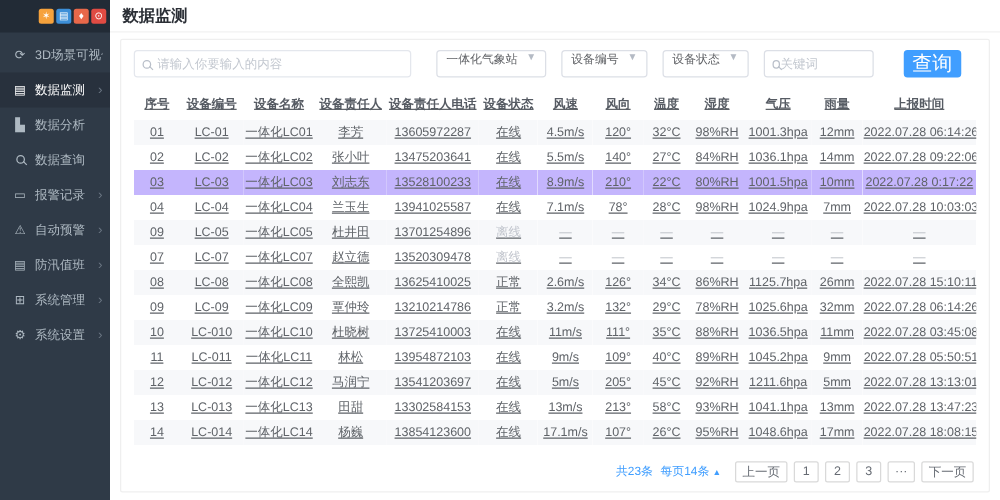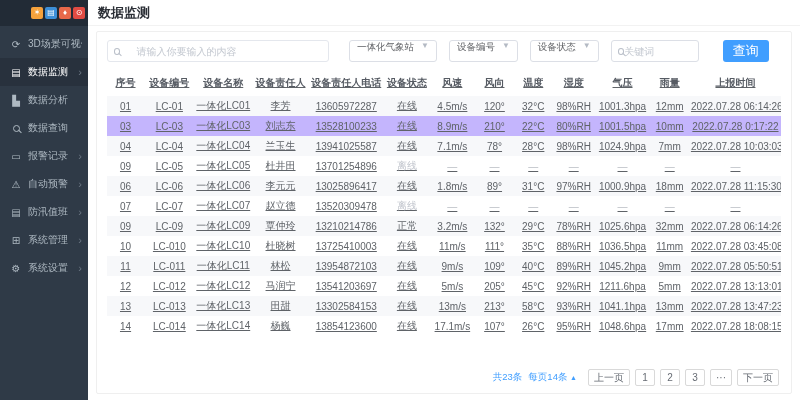--- a/index.html
+++ b/index.html
@@ -24,28 +24,28 @@
   .mag.gray { border-color:#b9bfc9; } .mag.gray::after { background:#b9bfc9; }
 
   
   .main { flex:1; display:flex; flex-direction:column; background:#fff; min-width:0; }
   .topbar { height:26px; display:flex; align-items:center; padding-left:10px; border-bottom:1px solid #f2f2f2; }
   .page-title { font-size:13px; font-weight:bold; color:#2b2f36; }
   .card { flex:1; margin:5px 8px 6px 8px; border:1px solid #efefef; border-radius:2px; display:flex; flex-direction:column; min-height:0; }
 
   
   .filters { display:flex; align-items:center; gap:12px; padding:8px 10px 6px 10px; }
-  .search-wide { width:222px; height:22px; border:1px solid #e4e7ed; border-radius:3px; display:flex; align-items:center; gap:16px; padding:0 6px; }
+  .search-wide { width:222px; height:22px; border:1px solid #e4e7ed; border-radius:3px; display:flex; align-items:center; gap:5px; padding:0 6px; }
   .search-wide input, .kw input { border:none; outline:none; font-size:10px; color:#606266; width:100%; background:transparent; }
   .search-wide input::placeholder, .kw input::placeholder { color:#c3c8d0; }
   .dd { height:22px; border:1px solid #dcdfe6; border-radius:3px; display:flex; align-items:flex-start; gap:7px; padding:0 7px; font-size:9.5px; color:#606266; cursor:pointer; white-space:nowrap; }
   .dd .caret { color:#b4bac4; font-size:8px; }
   .dd1 { margin-left:8px; }
   .kw { width:88px; height:22px; border:1px solid #dcdfe6; border-radius:3px; display:flex; align-items:center; gap:0; padding:0 6px; }
-  .btn-query { width:46px; height:22px; background:#409eff; color:#fff; border:none; border-radius:3px; font-size:13px; cursor:pointer; margin-left:12px; }
+  .btn-query { width:46px; height:22px; background:#409eff; color:#fff; border:none; border-radius:3px; font-size:16px; cursor:pointer; margin-left:12px; }
 
   
   .tbl-wrap { flex:1; padding:2px 10px 0 10px; min-height:0; }
   table { width:100%; border-collapse:collapse; table-layout:fixed; font-size:10px;text-decoration:underline; }
   th { font-weight:bold; color:#565b63; padding:6px 1px; text-align:center; white-space:nowrap; }
   td { padding:0 1px; height:20px; text-align:center; color:#5f6368; white-space:nowrap; overflow:hidden; }
   tbody tr { cursor:pointer; }
   tbody tr:nth-child(odd) td { background:#f7f8fa; }
   tbody tr.hl td { background:#c4b5fd; }
   td.dash { color:#b9bdc4; }
@@ -195,20 +195,35 @@
                 <td>13605972287</td>
                 <td>在线</td>
                 <td>4.5m/s</td>
                 <td>120°</td>
                 <td>32°C</td>
                 <td>98%RH</td>
                 <td>1001.3hpa</td>
                 <td>12mm</td>
                 <td>2022.07.28 06:14:26</td>
               </tr>
+              <tr>
+                <td>02</td>
+                <td>LC-02</td>
+                <td>一体化LC02</td>
+                <td>张小叶</td>
+                <td>13475203641</td>
+                <td>在线</td>
+                <td>5.5m/s</td>
+                <td>140°</td>
+                <td>27°C</td>
+                <td>84%RH</td>
+                <td>1036.1hpa</td>
+                <td>14mm</td>
+                <td>2022.07.28 09:22:06</td>
+              </tr>
               <tr class="hl">
                 <td>03</td>
                 <td>LC-03</td>
                 <td>一体化LC03</td>
                 <td>刘志东</td>
                 <td>13528100233</td>
                 <td>在线</td>
                 <td>8.9m/s</td>
                 <td>210°</td>
                 <td>22°C</td>
@@ -241,48 +256,48 @@
                 <td class="st-off">离线</td>
                 <td class="dash">—</td>
                 <td class="dash">—</td>
                 <td class="dash">—</td>
                 <td class="dash">—</td>
                 <td class="dash">—</td>
                 <td class="dash">—</td>
                 <td class="dash">—</td>
               </tr>
               <tr>
-                <td>06</td>
-                <td>LC-06</td>
-                <td>一体化LC06</td>
-                <td>李元元</td>
-                <td>13025896417</td>
-                <td>在线</td>
-                <td>1.8m/s</td>
-                <td>89°</td>
-                <td>31°C</td>
-                <td>97%RH</td>
-                <td>1000.9hpa</td>
-                <td>18mm</td>
-                <td>2022.07.28 11:15:30</td>
-              </tr>
-              <tr>
                 <td>07</td>
                 <td>LC-07</td>
                 <td>一体化LC07</td>
                 <td>赵立德</td>
                 <td>13520309478</td>
                 <td class="st-off">离线</td>
                 <td class="dash">—</td>
                 <td class="dash">—</td>
                 <td class="dash">—</td>
                 <td class="dash">—</td>
                 <td class="dash">—</td>
                 <td class="dash">—</td>
                 <td class="dash">—</td>
+              </tr>
+              <tr>
+                <td>08</td>
+                <td>LC-08</td>
+                <td>一体化LC08</td>
+                <td>全熙凯</td>
+                <td>13625410025</td>
+                <td>正常</td>
+                <td>2.6m/s</td>
+                <td>126°</td>
+                <td>34°C</td>
+                <td>86%RH</td>
+                <td>1125.7hpa</td>
+                <td>26mm</td>
+                <td>2022.07.28 15:10:11</td>
               </tr>
               <tr>
                 <td>09</td>
                 <td>LC-09</td>
                 <td>一体化LC09</td>
                 <td>覃仲玲</td>
                 <td>13210214786</td>
                 <td>正常</td>
                 <td>3.2m/s</td>
                 <td>132°</td>

